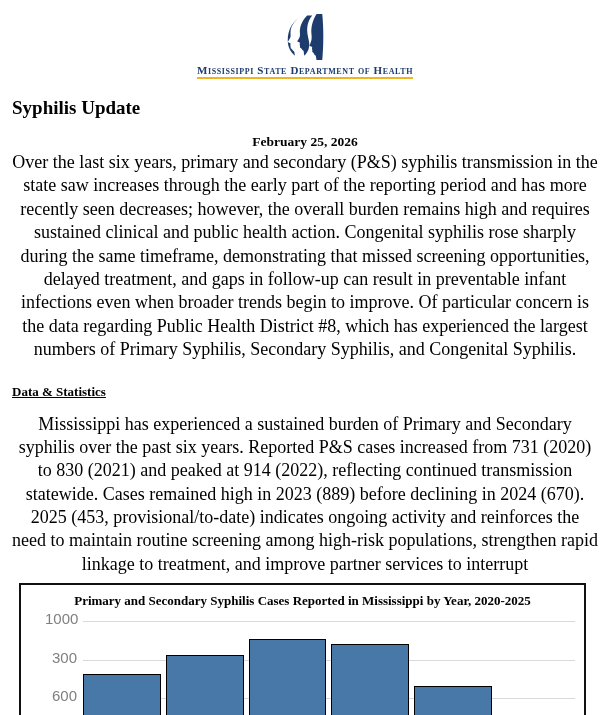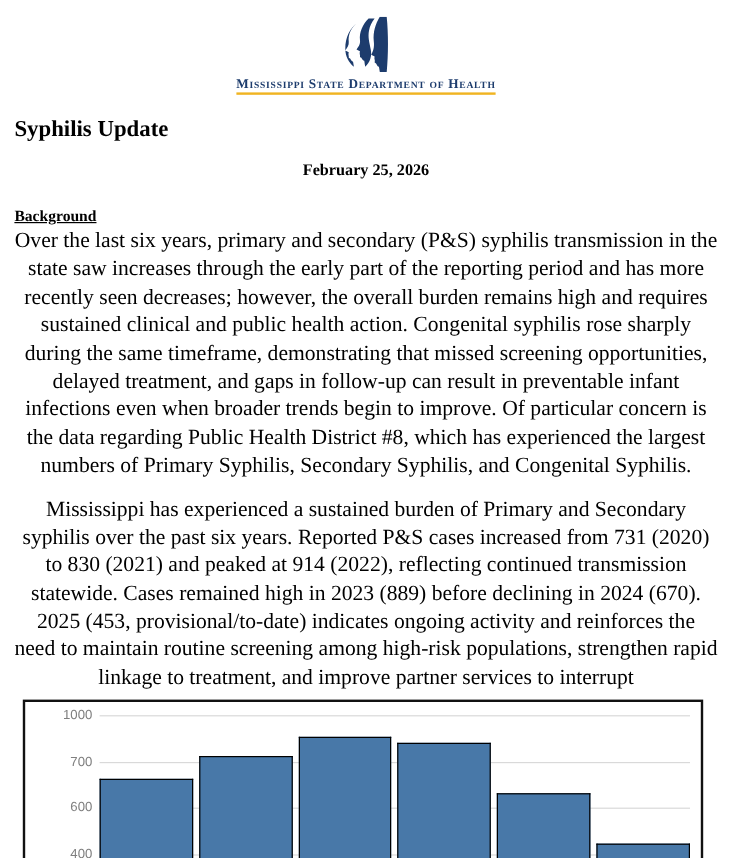--- a/index.html
+++ b/index.html
@@ -62,21 +62,21 @@
   #plot-region{
     position:absolute;left:62px;top:8px;width:492px;height:193px;
     border-bottom:1.2px solid #8a8a8a;
   }
   .gridline{
     position:absolute;left:0;right:0;height:1px;background:#d9d9d9;
   }
   .ytick{
     position:absolute;left:-38px;width:32px;text-align:right;
     font-family:"Liberation Sans","DejaVu Sans",sans-serif;
-    font-size:11px;color:#7f7f7f;
+    font-size:15px;color:#7f7f7f;
   }
   .bars{
     position:absolute;left:0;right:0;bottom:0;top:0;
     display:flex;align-items:flex-end;gap:5px;
   }
   .bar{
     flex:1 1 0;
     box-sizing:border-box;
     border:1.6px solid #000;
     border-bottom:none;
@@ -108,40 +108,41 @@
         <path d="M33 2 C26 9 22 18 23 27 C23.7 32 21 35 19 38 L23 40 C22 43 23.5 44 23 46.5 C26 47.5 25 50 28 51 L29 58 C35 53 37 45 35.5 38 C34 30 32 24 33.5 16 C34.4 11 36.7 6 40 2 Z"></path>
         <path d="M46 0 C41 8 38 18 39 28 C40 36 38 40 36 44 L40 46 C39 49 41 50 40 53 C43 54 42 57 45 58 L46 64 L54 64 C56 44 56 20 54 0 Z"></path>
       </g>
     </svg>
     <span class="logo-text">Mississippi State Department of Health</span>
   </div>
 
   <div class="doc-title">Syphilis Update</div>
   <div class="doc-date">February 25, 2026</div>
 
-  <div class="section-heading">Background</div>
   <div class="para">Over the last six years, primary and secondary (P&amp;S) syphilis transmission in the state saw increases through the early part of the reporting period and has more recently seen decreases; however, the overall burden remains high and requires sustained clinical and public health action. Congenital syphilis rose sharply during the same timeframe, demonstrating that missed screening opportunities, delayed treatment, and gaps in follow-up can result in preventable infant infections even when broader trends begin to improve. Of particular concern is the data regarding Public Health District #8, which has experienced the largest numbers of Primary Syphilis, Secondary Syphilis, and Congenital Syphilis.</div>
 
+  <div class="section-heading">Data &amp; Statistics</div>
   <div class="para gap">Mississippi has experienced a sustained burden of Primary and Secondary syphilis over the past six years. Reported P&amp;S cases increased from 731 (2020) to 830 (2021) and peaked at 914 (2022), reflecting continued transmission statewide. Cases remained high in 2023 (889) before declining in 2024 (670). 2025 (453, provisional/to-date) indicates ongoing activity and reinforces the need to maintain routine screening among high-risk populations, strengthen rapid linkage to treatment, and improve partner services to interrupt</div>
 
   <div class="chart-box">
+    <div class="chart-title">Primary and Secondary Syphilis Cases Reported in Mississippi by Year, 2020-2025</div>
     <div class="chart-area">
       <div style="position:absolute;left:62px;top:8px;width:0;height:193px;">
         <div class="y-axis-title">Number of Cases</div>
       </div>
       <div id="plot-region">
           <div class="ytick" style="bottom: -5px;">0</div>
           <div class="gridline" style="bottom: 38.6px;"></div>
           <div class="ytick" style="bottom: 33.6px;">200</div>
           <div class="gridline" style="bottom: 77.2px;"></div>
           <div class="ytick" style="bottom: 72.2px;">400</div>
           <div class="gridline" style="bottom: 115.8px;"></div>
           <div class="ytick" style="bottom: 110.8px;">600</div>
           <div class="gridline" style="bottom: 154.4px;"></div>
-          <div class="ytick" style="bottom: 149.4px;">700</div>
+          <div class="ytick" style="bottom: 149.4px;">300</div>
           <div class="gridline" style="bottom: 193px;"></div>
           <div class="ytick" style="bottom: 188px;">1000</div>
           <div class="bars">
             <div class="bar" style="height: 141.083px; background: rgb(72, 120, 168); border-color: rgb(0, 0, 0);"></div>
             <div class="bar" style="height: 160.19px; background: rgb(72, 120, 168); border-color: rgb(0, 0, 0);"></div>
             <div class="bar" style="height: 176.402px; background: rgb(72, 120, 168); border-color: rgb(0, 0, 0);"></div>
             <div class="bar" style="height: 171.577px; background: rgb(72, 120, 168); border-color: rgb(0, 0, 0);"></div>
             <div class="bar" style="height: 129.31px; background: rgb(72, 120, 168); border-color: rgb(0, 0, 0);"></div>
             <div class="bar" style="height: 87.429px; background: rgb(72, 120, 168); border-color: rgb(0, 0, 0);"></div>
           </div>

